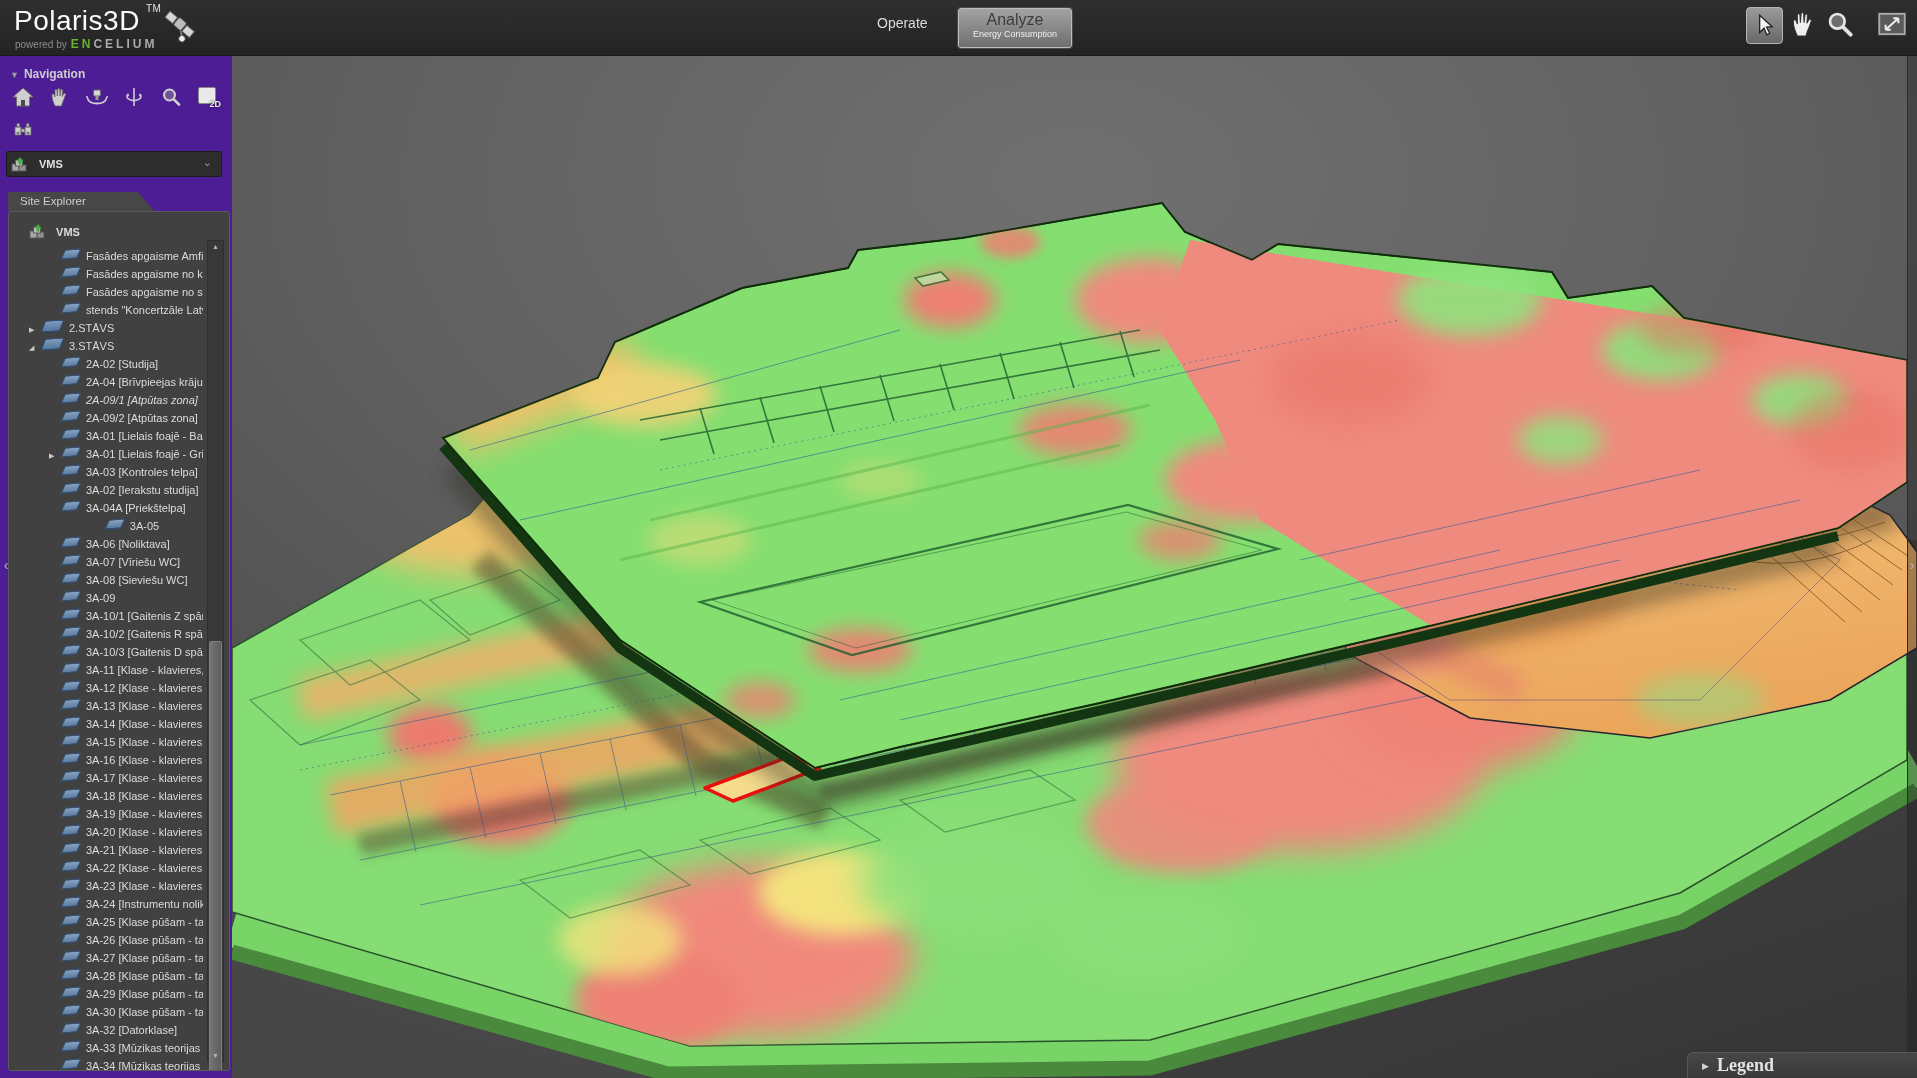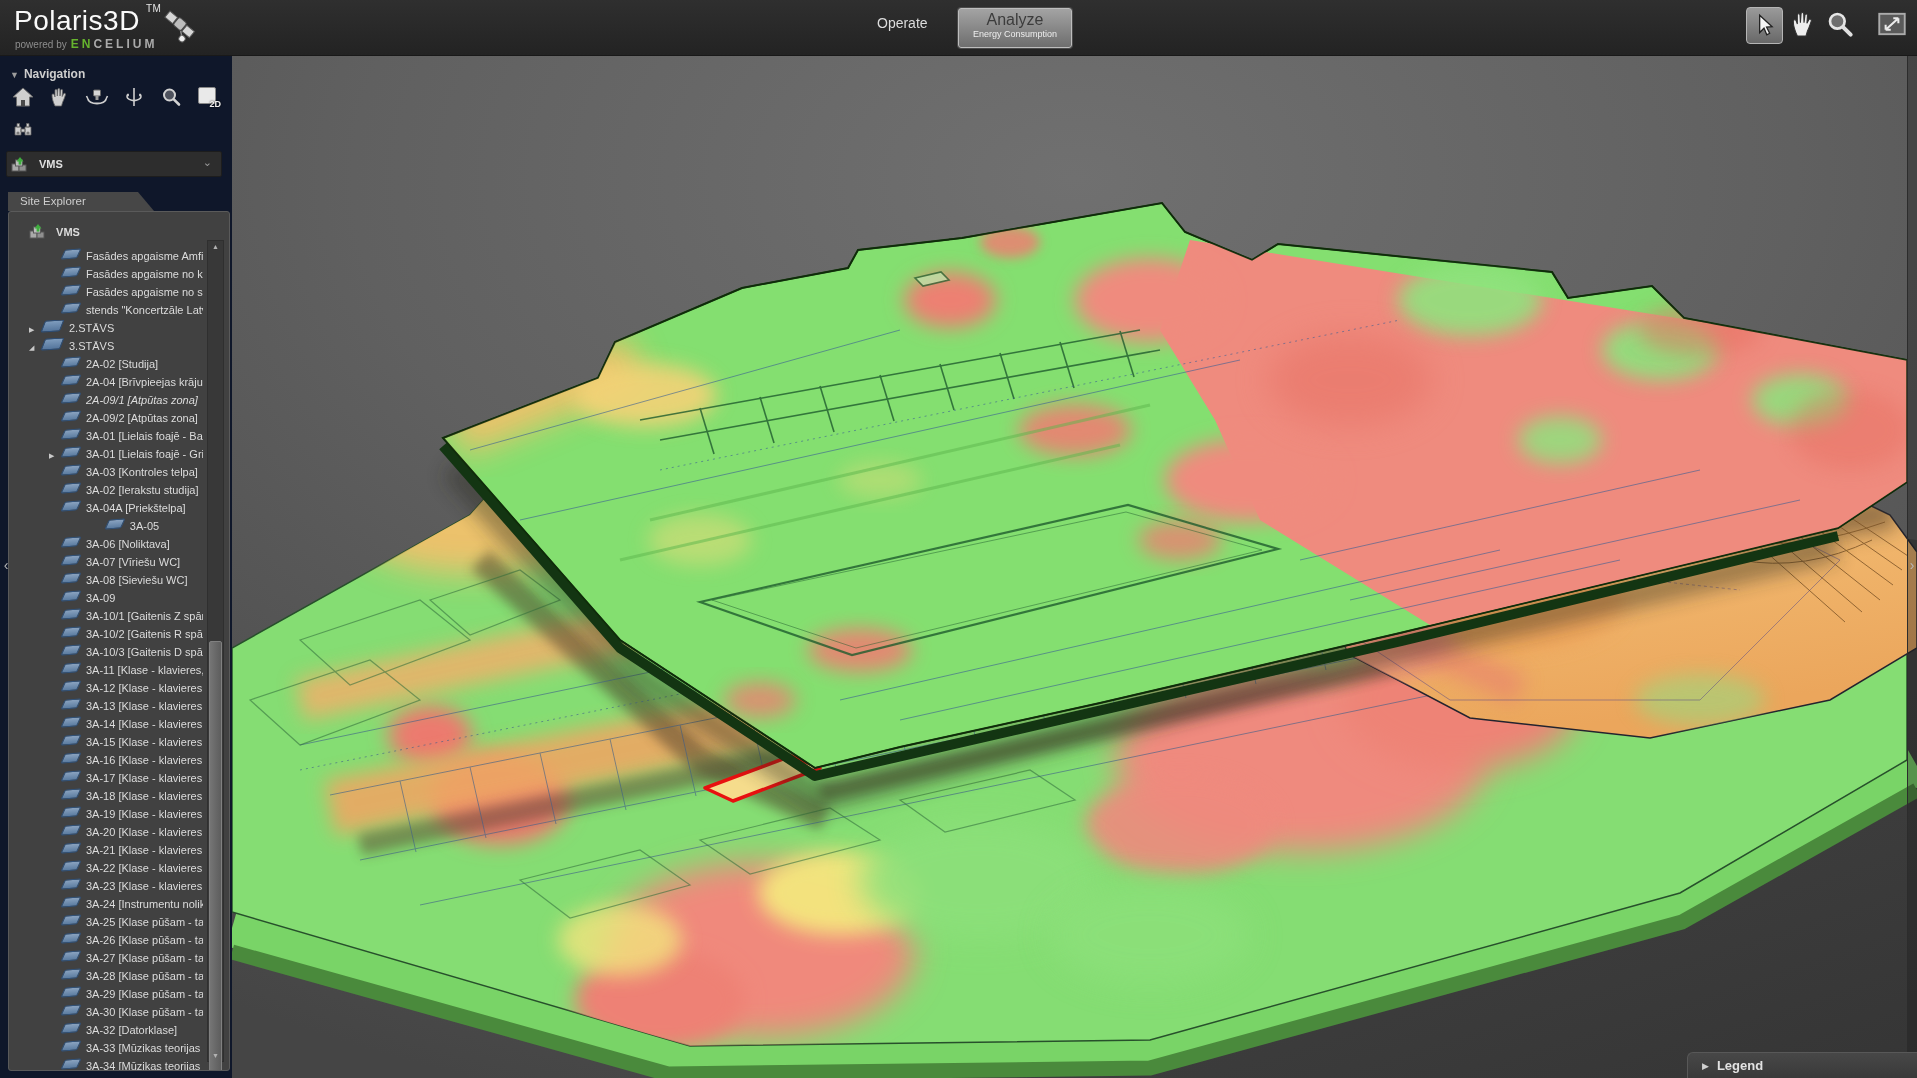--- a/index.html
+++ b/index.html
@@ -18,21 +18,21 @@
   #tab-operate{position:absolute;left:877px;top:15px;font-size:14px;color:#dcdcdc;cursor:pointer;}
   #btn-analyze{position:absolute;left:958px;top:8px;width:112px;height:38px;border-radius:3px;
                background:linear-gradient(#a3a3a3,#6e6e6e);border:1px solid #bdbdbd;
                box-shadow:0 0 0 1px #4a4a4a;text-align:center;cursor:pointer;}
   #btn-analyze .t1{display:block;font-size:16px;color:#3c3c3c;margin-top:2px;}
   #btn-analyze .t2{display:block;font-size:9px;color:#ededed;margin-top:0px;}
   .tr-icon{position:absolute;top:8px;width:32px;height:32px;}
   #cursor-btn{position:absolute;left:1746px;top:7px;width:35px;height:35px;border-radius:4px;
               background:linear-gradient(#9a9a9a,#686868);border:1px solid #b5b5b5;}
   
-  #sidebar{position:absolute;left:0;top:55px;width:232px;height:1023px;background:#0f172a;z-index:30;}
+  #sidebar{position:absolute;left:0;top:55px;width:232px;height:1023px;background:#4c1d95;z-index:30;}
   #nav-header{position:absolute;left:10px;top:12px;font-size:12px;font-weight:bold;color:#cecece;}
   #nav-header .tri{color:#9c9c9c;font-size:9px;margin-right:5px;}
   #nav-icons{position:absolute;left:10px;top:30px;display:flex;gap:11px;}
   #nav-icons2{position:absolute;left:10px;top:62px;display:flex;}
   .nav-ic{width:26px;height:24px;cursor:pointer;}
   .i2d{position:relative;width:26px;height:24px;display:inline-block;cursor:pointer;}
   .i2d-sq{position:absolute;left:3px;top:2px;width:16px;height:15px;background:#e9e9e9;border:1px solid #888;border-radius:2px;}
   .i2d-t{position:absolute;right:0px;bottom:0px;font-size:9px;font-weight:bold;color:#f0f0f0;text-shadow:0 0 2px #000;}
   #vms-select{position:absolute;left:6px;top:96px;width:214px;height:24px;background:#2d2d2d;
               border:1px solid #1d1d1d;border-radius:2px;display:flex;align-items:center;cursor:pointer;}
@@ -67,21 +67,21 @@
                border-left:1px solid #2c2c2c;z-index:20;}
   .edge-handle{position:absolute;width:12px;height:26px;color:#b8b8b8;font-size:14px;line-height:26px;
                text-align:center;z-index:35;cursor:pointer;}
   #handle-left{left:0;top:552px;}
   #handle-right{right:-1px;top:552px;}
   
   #legend{position:absolute;right:0;bottom:0;width:229px;height:25px;z-index:36;
           background:linear-gradient(#474747,#3a3a3a);border-top:1px solid #585858;border-left:1px solid #585858;
           border-top-left-radius:6px;display:flex;align-items:center;cursor:pointer;}
   #legend .arr{color:#d0d0d0;font-size:9px;margin-left:14px;margin-right:8px;}
-  #legend .lbl{color:#e2e2e2;font-size:13px;font-weight:bold;}
+  #legend .lbl{color:#e2e2e2;font-size:18px;font-weight:bold;font-family:Liberation Serif, serif;}
 </style>
 </head>
 <body>
 
 <div id="topbar">
   <div id="logo"><span>Polaris3D</span><span class="tm">TM</span></div>
   <div id="powered"><span>powered by</span><span class="en">en</span><span class="celium">celium</span></div>
   <svg id="satellite" viewBox="0 0 44 40">
     <g transform="translate(22,19) rotate(40)">
       <rect x="-16" y="-3.5" width="10" height="8" fill="#d6d6d6" stroke="#555" stroke-width="1"></rect>

